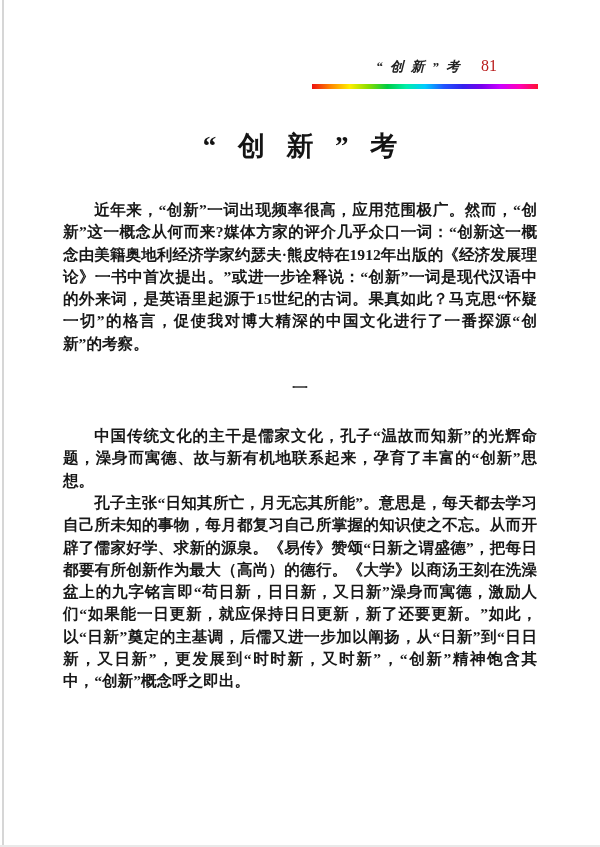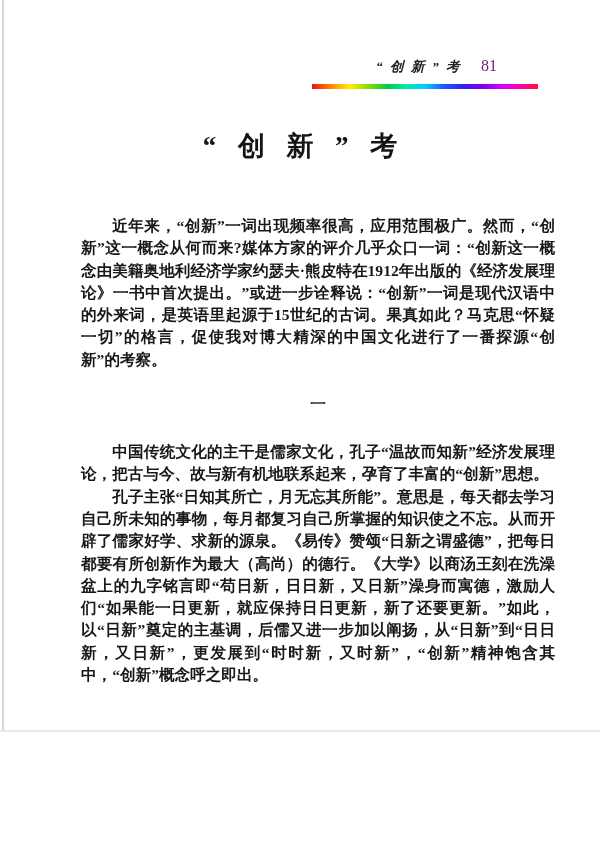--- a/index.html
+++ b/index.html
@@ -3,21 +3,21 @@
 <meta charset="utf-8">
 <style>
   html, body {
     margin: 0;
     padding: 0;
     background: #ffffff;
   }
   .page {
     position: relative;
     width: 600px;
-    height: 732px;
+    height: 847px;
     background: #ffffff;
     overflow: hidden;
     font-family: "Liberation Serif", "DejaVu Serif", serif;
     color: #1c1c1c;
   }
   .scan-edge-left {
     position: absolute;
     left: 2px;
     top: 0;
     bottom: 0;
@@ -46,21 +46,21 @@
     font-weight: 600;
     font-size: 13.5px;
     letter-spacing: 0.55em;
     color: #222;
   }
   .page-number {
     font-size: 16px;
     font-weight: 500;
     margin-left: 14px;
     letter-spacing: 0;
-    color: #701a75;
+    color: #b91c1c;
   }
   .rainbow-bar {
     position: absolute;
     top: 84px;
     left: 312px;
     width: 226px;
     height: 4.5px;
     
   }
   
@@ -73,23 +73,22 @@
     font-size: 27px;
     font-weight: 700;
     letter-spacing: 0.8em;
     text-indent: 0.8em; 
     color: #141414;
   }
   
   .body-text {
     position: absolute;
     top: 199px;
-    left: 81px;
+    left: 63px;
     width: 474px;
-    margin-top: 16px;
   }
   .body-text p {
     margin: 0;
     text-indent: 2em;
     text-align: justify;
     font-size: 15.6px;
     line-height: 22.3px;
     font-weight: 600;
     color: #181818;
   }
@@ -115,16 +114,16 @@
 
   <div class="rainbow-bar" style="background: linear-gradient(to right, rgb(238, 17, 17), rgb(255, 136, 0), rgb(255, 238, 0), rgb(136, 221, 0), rgb(0, 204, 68), rgb(0, 238, 170), rgb(0, 204, 255), rgb(34, 85, 255), rgb(51, 34, 238), rgb(119, 0, 238), rgb(204, 0, 255), rgb(255, 0, 187), rgb(255, 17, 51));"></div>
 
   <div class="article-title">“创新”考</div>
 
   <div class="body-text">
     <p>近年来，“创新”一词出现频率很高，应用范围极广。然而，“创新”这一概念从何而来?媒体方家的评介几乎众口一词：“创新这一概念由美籍奥地利经济学家约瑟夫·熊皮特在1912年出版的《经济发展理论》一书中首次提出。”或进一步诠释说：“创新”一词是现代汉语中的外来词，是英语里起源于15世纪的古词。果真如此？马克思“怀疑一切”的格言，促使我对博大精深的中国文化进行了一番探源“创新”的考察。</p>
 
     <div class="section-divider">一</div>
 
-    <p>中国传统文化的主干是儒家文化，孔子“温故而知新”经济发展理论，把古与今、故与新有机地联系起来，孕育了丰富的“创新”思想。</p>
+    <p>中国传统文化的主干是儒家文化，孔子“温故而知新”的光辉命题，澡身而寓德、故与新有机地联系起来，孕育了丰富的“创新”思想。</p>
     <p>孔子主张“日知其所亡，月无忘其所能”。意思是，每天都去学习自己所未知的事物，每月都复习自己所掌握的知识使之不忘。从而开辟了儒家好学、求新的源泉。《易传》赞颂“日新之谓盛德”，把每日都要有所创新作为最大（高尚）的德行。《大学》以商汤王刻在洗澡盆上的九字铭言即“苟日新，日日新，又日新”澡身而寓德，激励人们“如果能一日更新，就应保持日日更新，新了还要更新。”如此，以“日新”奠定的主基调，后儒又进一步加以阐扬，从“日新”到“日日新，又日新”，更发展到“时时新，又时新”，“创新”精神饱含其中，“创新”概念呼之即出。</p>
   </div>
 </div>
 
 </body></html>

